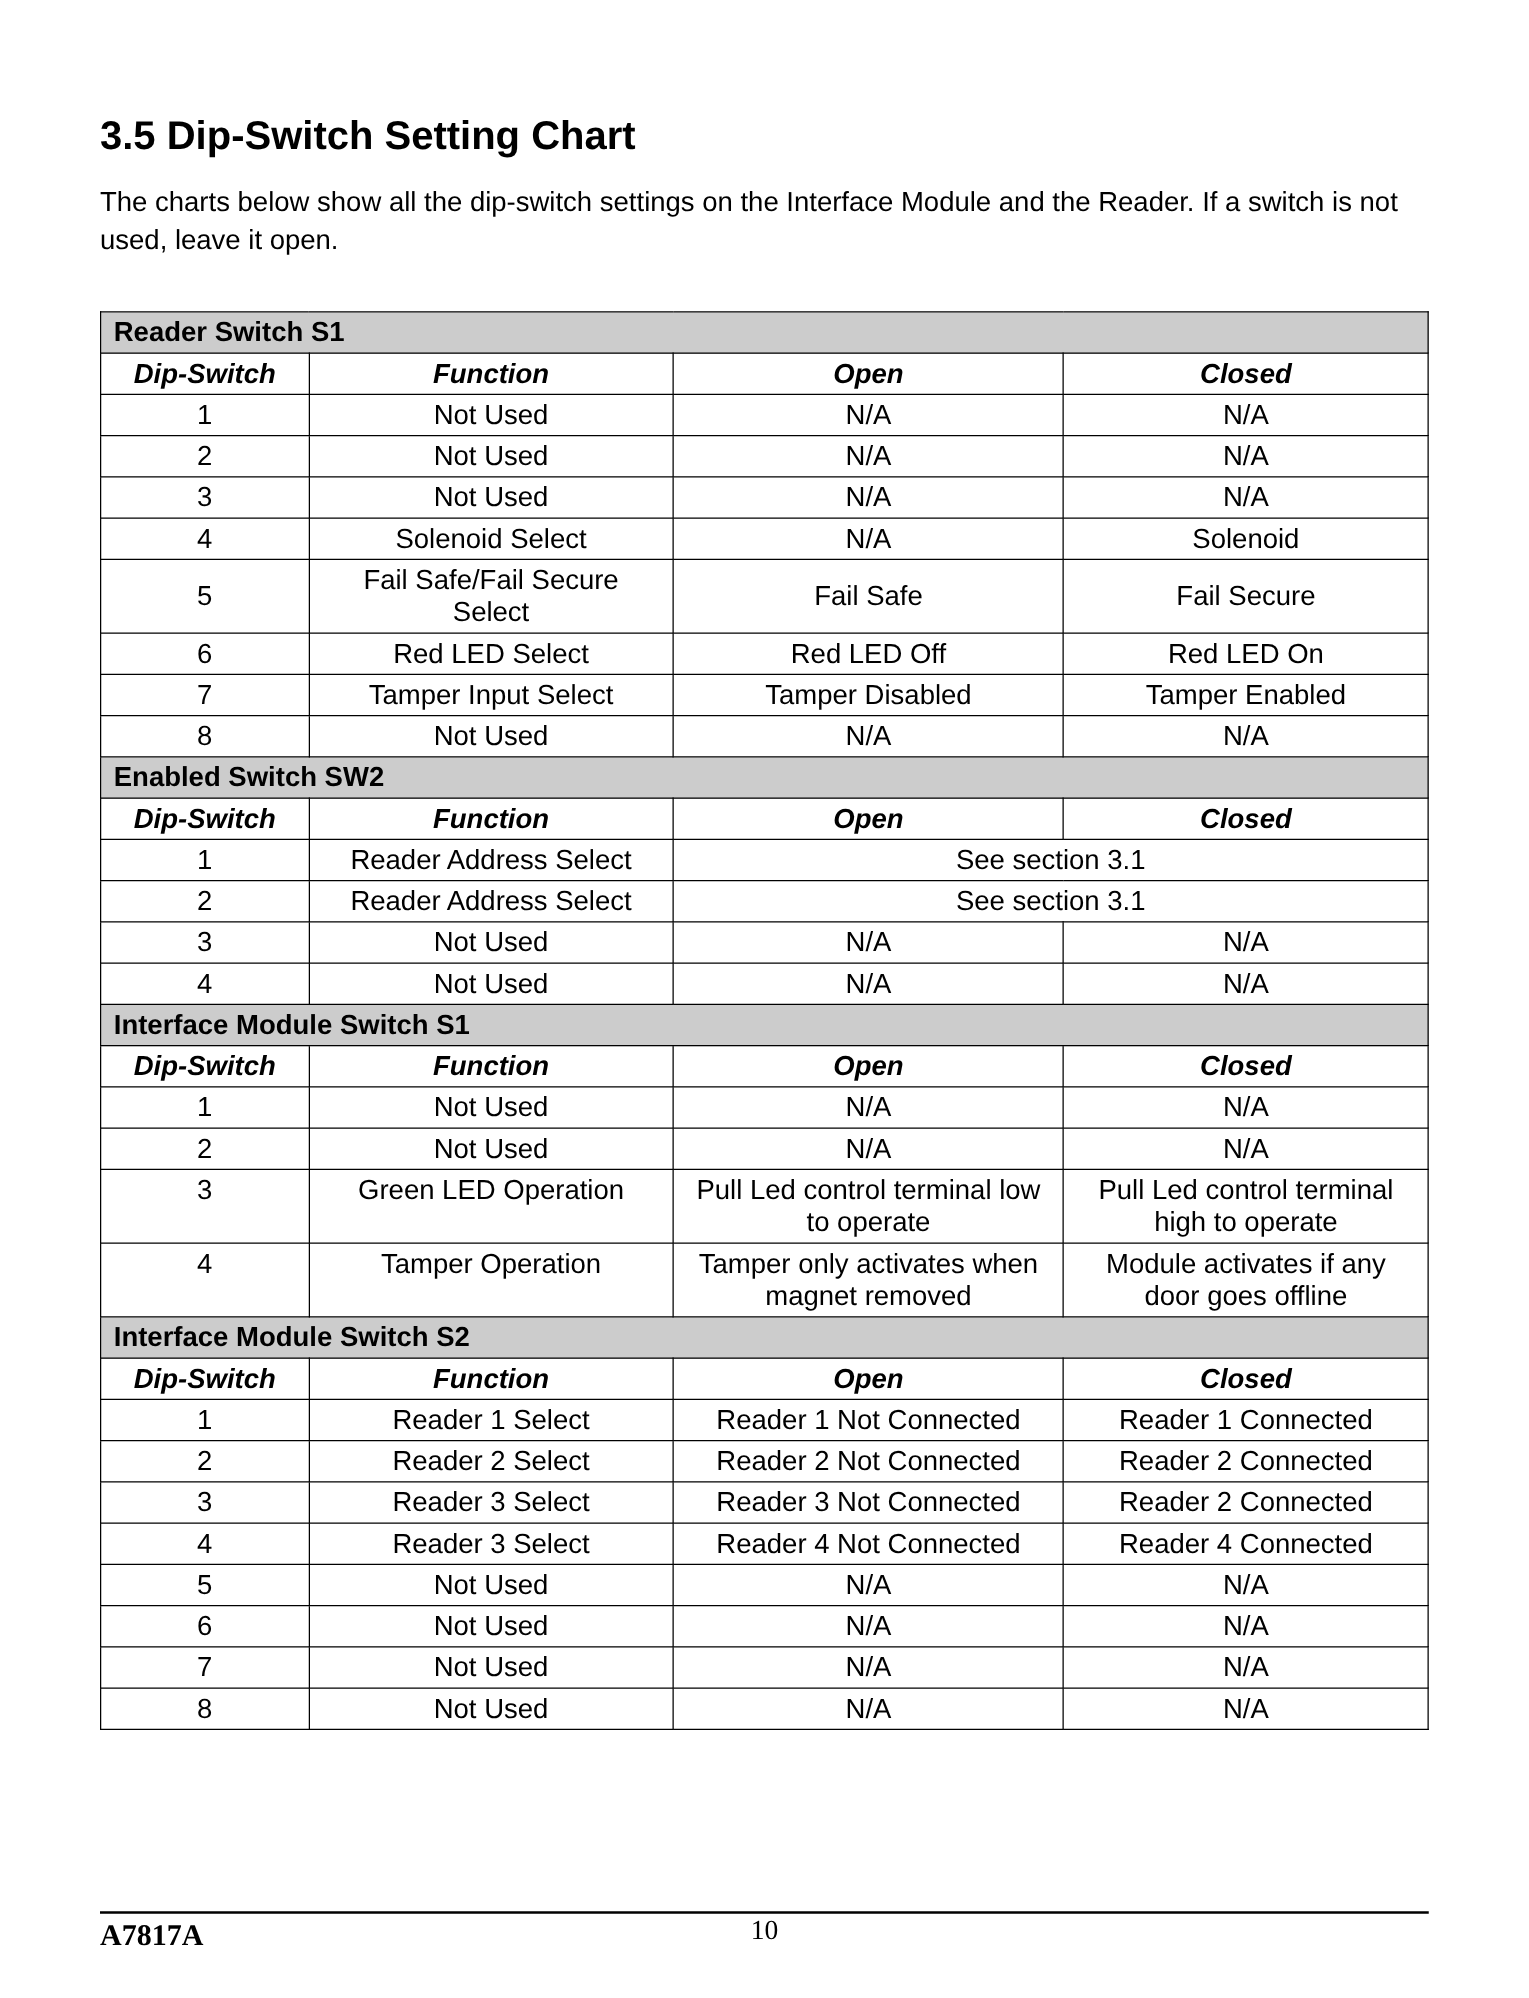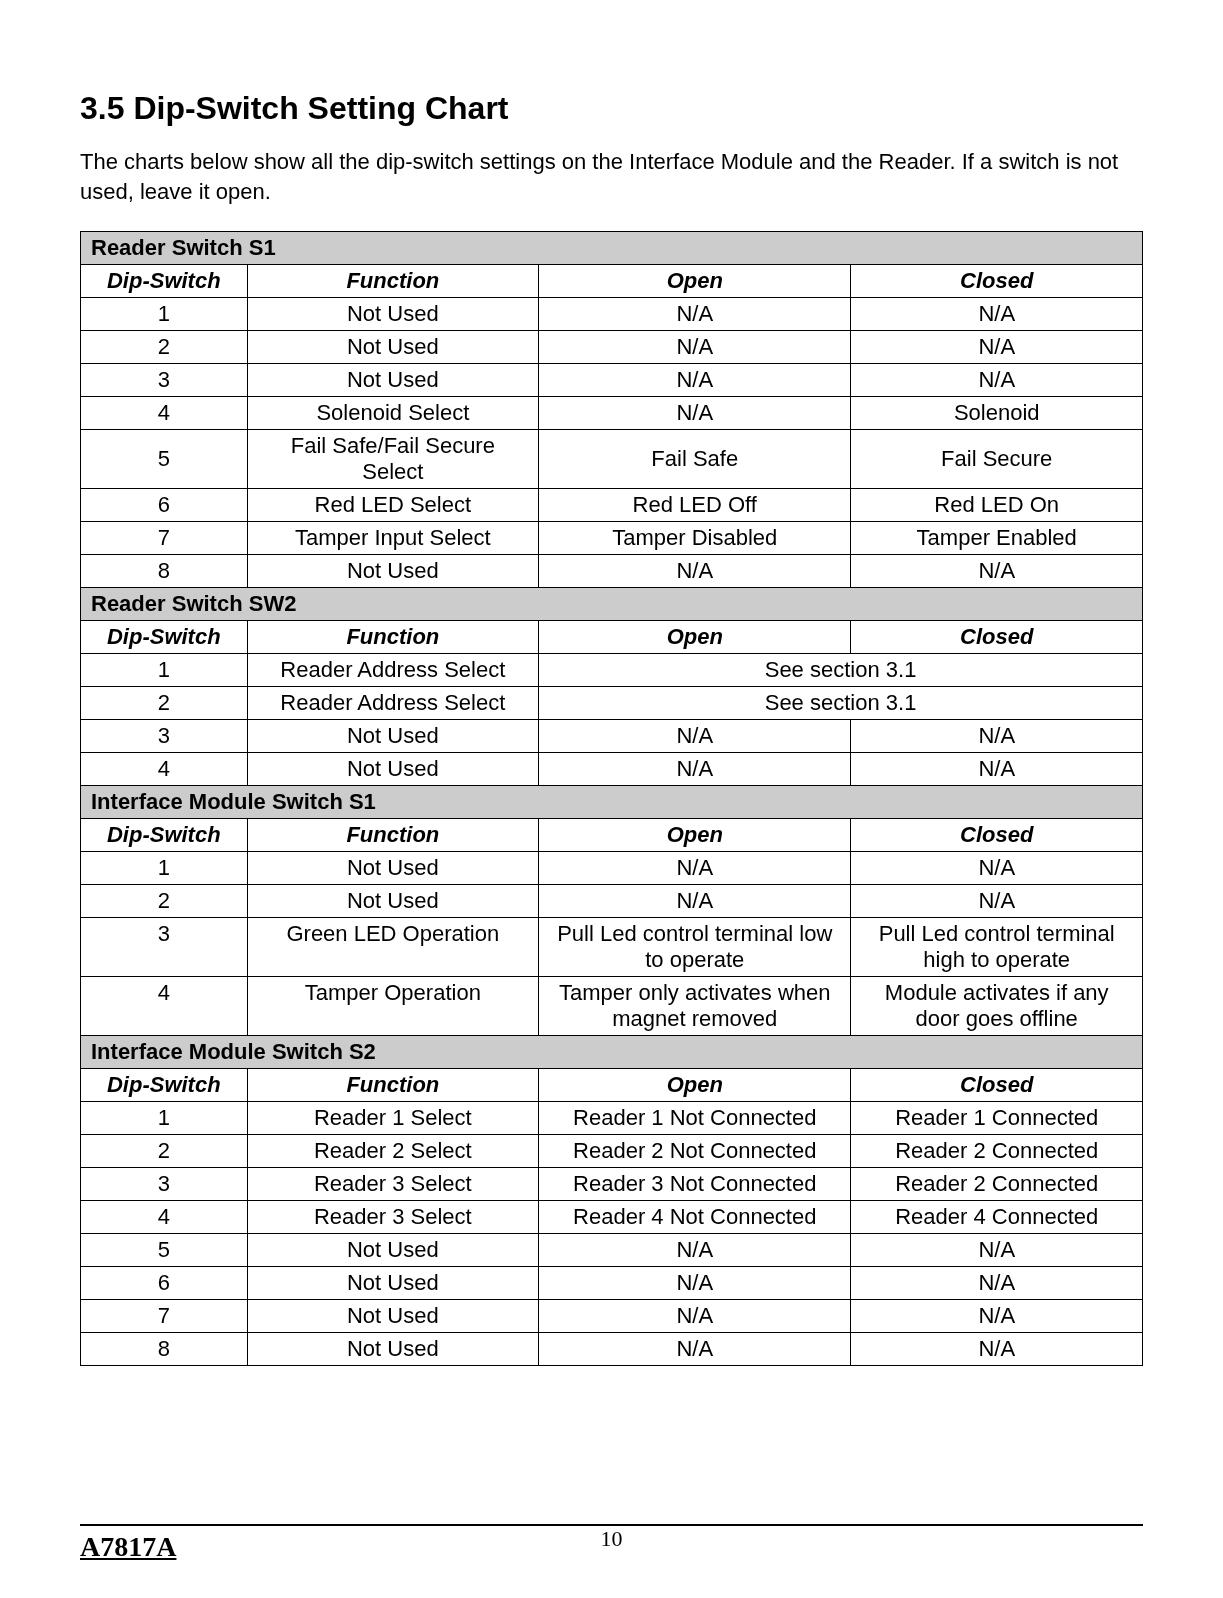--- a/index.html
+++ b/index.html
@@ -18,21 +18,21 @@
   }
   .title {
     font-size: 32px;
     font-weight: bold;
     margin-bottom: 20px;
     margin-top: 30px;
   }
   .intro {
     font-size: 22px;
     line-height: 1.35;
-    margin-bottom: 25px;
+    margin-bottom: 43px;
   }
   table {
     border-collapse: collapse;
     width: 100%;
     font-size: 22px;
   }
   td, th {
     border: 1px solid #000;
     padding: 3px 10px;
     text-align: center;
@@ -55,22 +55,21 @@
     right: 80px;
     border-top: 2px solid #000;
     padding-top: 5px;
     display: flex;
     justify-content: space-between;
     font-size: 22px;
   }
   .footer-left {
     font-weight: bold;
     font-family: "Times New Roman", Times, serif;
-    font-size: 28px;
-    text-decoration: underline;
+    font-size: 24px;
   }
   .footer-center {
     font-family: "Times New Roman", Times, serif;
     position: absolute;
     left: 50%;
     transform: translateX(-50%);
     top: 0px;
     font-size: 22px;
   }
   .col-dip { width: 160px; }
@@ -140,21 +139,21 @@
     <td>Tamper Enabled</td>
   </tr>
   <tr>
     <td>8</td>
     <td>Not Used</td>
     <td>N/A</td>
     <td>N/A</td>
   </tr>
 
   <tr>
-        <td colspan="4" class="section-header">Reader Switch SW2</td>
+        <td colspan="4" class="section-header">Enabled Switch SW2</td>
       </tr>
   <tr class="col-headers">
     <td>Dip-Switch</td>
     <td>Function</td>
     <td>Open</td>
     <td>Closed</td>
   </tr>
   <tr>
     <td>1</td>
     <td>Reader Address Select</td>

